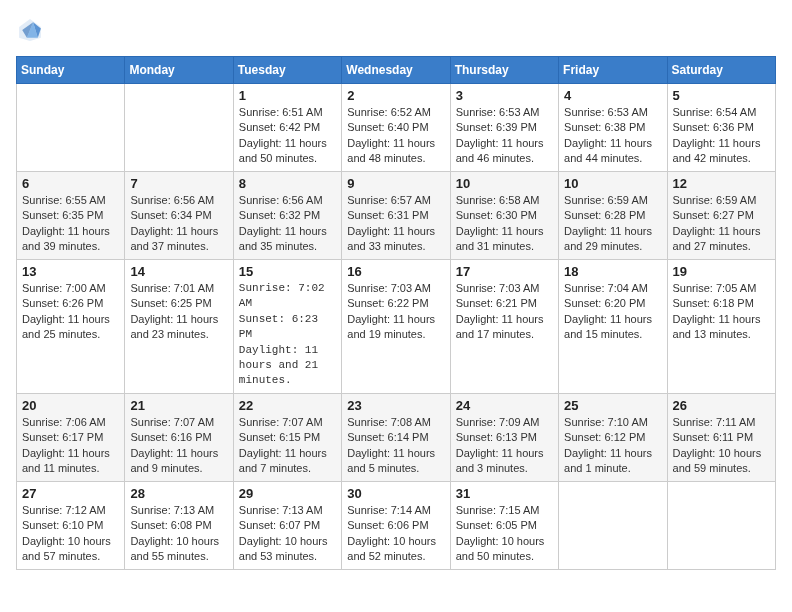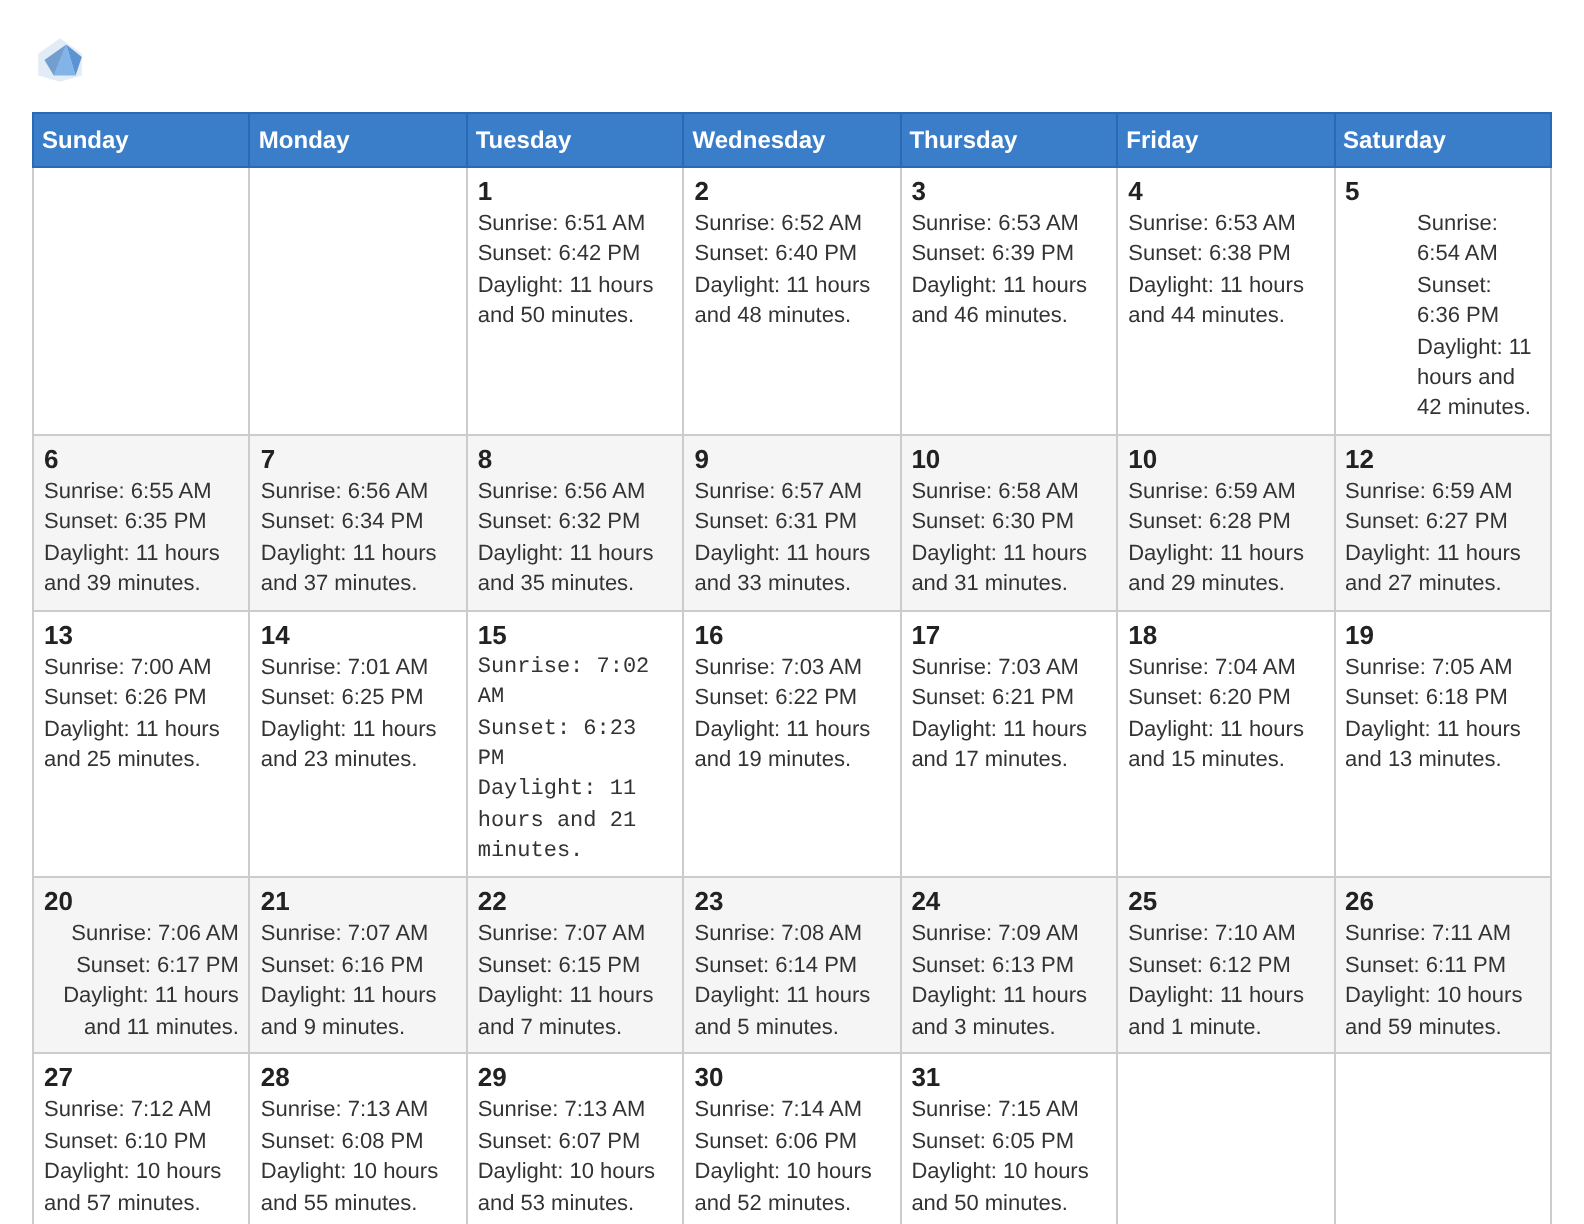--- a/index.html
+++ b/index.html
@@ -151,21 +151,21 @@
 Daylight: 11 hours and 46 minutes.</div>
         </td>
         <td>
           <span class="day-num">4</span>
           <div class="day-info" style="white-space: pre-line;">Sunrise: 6:53 AM
 Sunset: 6:38 PM
 Daylight: 11 hours and 44 minutes.</div>
         </td>
         <td>
           <span class="day-num">5</span>
-          <div class="day-info" style="white-space: pre-line; margin-left: 36px;">Sunrise: 6:54 AM
+          <div class="day-info" style="white-space: pre-line;">Sunrise: 6:54 AM
 Sunset: 6:36 PM
 Daylight: 11 hours and 42 minutes.</div>
         </td>
       </tr>
       <tr>
         <td>
           <span class="day-num">6</span>
           <div class="day-info" style="white-space: pre-line;">Sunrise: 6:55 AM
 Sunset: 6:35 PM
 Daylight: 11 hours and 39 minutes.</div>
@@ -247,21 +247,21 @@
         <td>
           <span class="day-num">19</span>
           <div class="day-info" style="white-space: pre-line;">Sunrise: 7:05 AM
 Sunset: 6:18 PM
 Daylight: 11 hours and 13 minutes.</div>
         </td>
       </tr>
       <tr>
         <td>
           <span class="day-num">20</span>
-          <div class="day-info" style="white-space: pre-line; text-align: right;">Sunrise: 7:06 AM
+          <div class="day-info" style="white-space: pre-line;">Sunrise: 7:06 AM
 Sunset: 6:17 PM
 Daylight: 11 hours and 11 minutes.</div>
         </td>
         <td>
           <span class="day-num">21</span>
           <div class="day-info" style="white-space: pre-line;">Sunrise: 7:07 AM
 Sunset: 6:16 PM
 Daylight: 11 hours and 9 minutes.</div>
         </td>
         <td>

